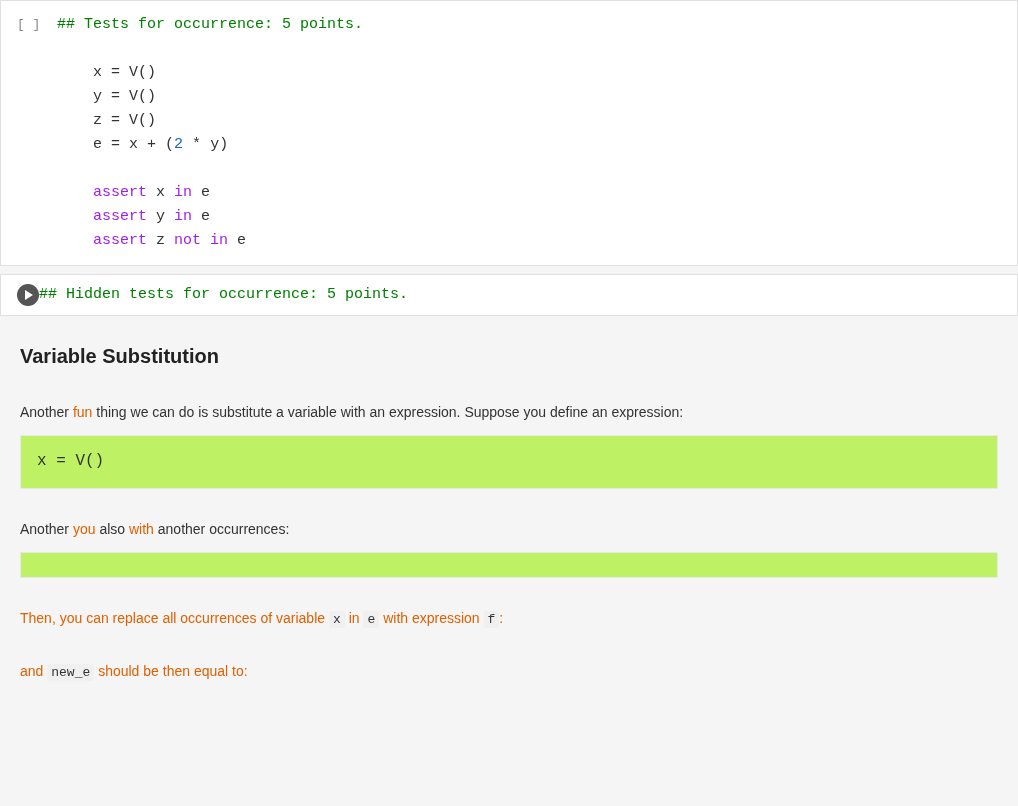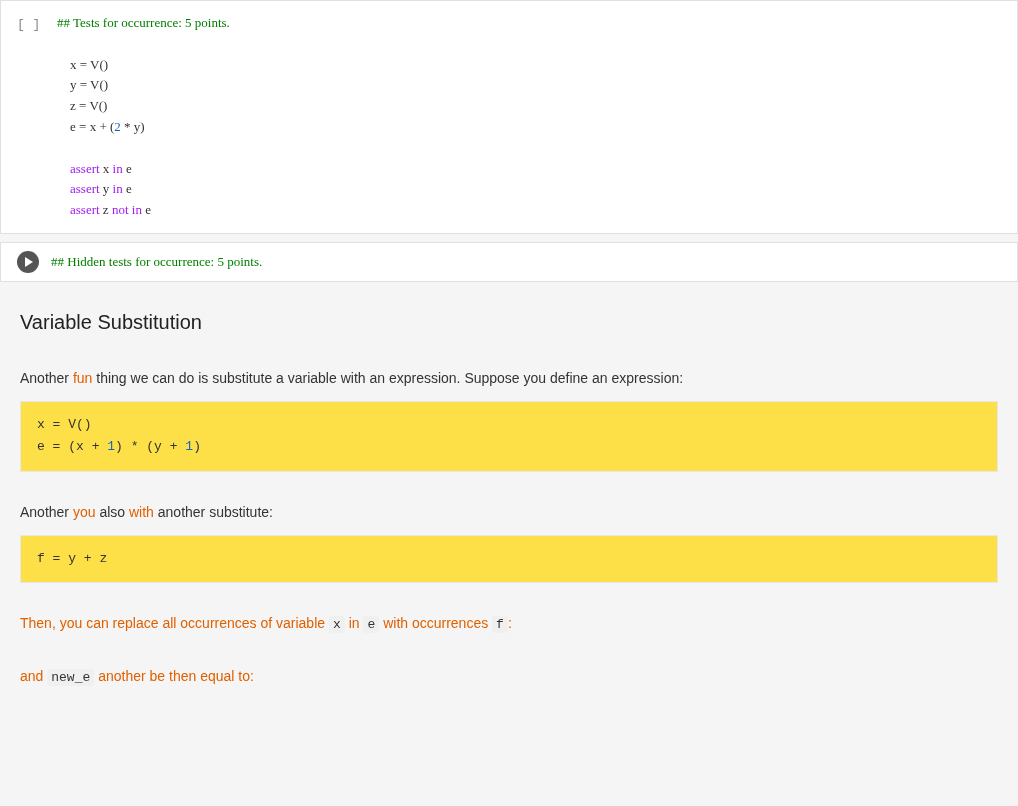--- a/index.html
+++ b/index.html
@@ -45,42 +45,41 @@
       font-size: 13px;
       padding-top: 2px;
       flex-shrink: 0;
     }
 
     .cell-body {
       flex: 1;
     }
 
     pre, code {
-      font-family: Liberation Serif, serif;
-      font-size: 13px;
+      font-family: Liberation Mono, monospace;
+      font-size: 15px;
       line-height: 1.6;
     }
 
     
     .kw { color: #a020f0; }
     .op { color: #333; }
     .comment { color: #008000; }
 
     
     .cell-collapsed {
       background: white;
       border: 1px solid #e0e0e0;
       margin-bottom: 8px;
     }
 
     .cell-collapsed-content {
       padding: 8px 16px;
       display: flex;
       align-items: center;
-      gap: 12px;
     }
 
     .play-btn {
       width: 22px;
       height: 22px;
       border-radius: 50%;
       background: #555;
       display: flex;
       align-items: center;
       justify-content: center;
@@ -98,21 +97,21 @@
       border-left: 8px solid white;
       margin-left: 2px;
     }
 
     .section {
       padding: 16px 20px 8px 20px;
     }
 
     .section-title {
       font-size: 20px;
-      font-weight: normal;
+      font-weight: bold;
       color: #222;
       margin-bottom: 12px;
     }
 
     .section-text {
       font-size: 14px;
       color: #333;
       margin-bottom: 12px;
       line-height: 1.6;
       margin-top: 29px;
@@ -121,26 +120,26 @@
     .inline-code {
       font-family: 'Courier New', monospace;
       font-size: 13px;
       background: #f0f0f0;
       padding: 1px 4px;
       border-radius: 3px;
       color: #333;
     }
 
     .code-block {
-      background: #fde047;
+      background: #bef264;
       border: 1px solid #e8e8e8;
       padding: 12px 16px;
       margin-bottom: 12px;
       font-family: 'Courier New', monospace;
-      font-size: 13px;
+      font-size: 16px;
       line-height: 1.7;
     }
 
     .code-line {
       display: block;
     }
 
     
     .orange { color: #e06000; }
 
@@ -180,35 +179,33 @@
   <div class="section">
 
     <h2 class="section-title">Variable Substitution</h2>
 
     <p class="section-text">
       <span>Another </span><span class="orange">fun</span><span> thing we can do is substitute a variable with an expression. Suppose you define an expression:</span>
     </p>
 
     <div class="code-block">
       <span class="code-line">x  <span class="op">=</span>  V()</span>
-      <span class="code-line">e  <span class="op">=</span>  (x <span class="op">+</span> <span style="color:#1565c0">1</span>)  <span class="op">*</span>  (y <span class="op">+</span> <span style="color:#1565c0">1</span>)</span>
-    </div>
-
-    <p class="section-text">
-      <span>Another </span><span class="orange">you</span><span> also </span><span class="orange">with</span><span> another substitute:</span>
+    </div>
+
+    <p class="section-text">
+      <span>Another </span><span class="orange">you</span><span> also </span><span class="orange">with</span><span> another occurrences:</span>
     </p>
 
     <div class="code-block">
-      <span class="code-line">f  <span class="op">=</span>  y  <span class="op">+</span>  z</span>
-    </div>
-
-    <p class="section-text">
-      <span class="orange">Then, you can replace all occurrences of variable </span><code class="inline-code">x</code><span class="orange"> in </span><code class="inline-code">e</code><span class="orange"> with occurrences </span><code class="inline-code">f</code><span class="orange">:</span>
-    </p>
-
-
-    <p class="section-text">
-      <span class="orange">and </span><code class="inline-code">new_e</code><span class="orange"> another be then equal to:</span>
+    </div>
+
+    <p class="section-text">
+      <span class="orange">Then, you can replace all occurrences of variable </span><code class="inline-code">x</code><span class="orange"> in </span><code class="inline-code">e</code><span class="orange"> with expression </span><code class="inline-code">f</code><span class="orange">:</span>
+    </p>
+
+
+    <p class="section-text">
+      <span class="orange">and </span><code class="inline-code">new_e</code><span class="orange"> should be then equal to:</span>
     </p>
 
   </div>
 
 </div>
 
 </body></html>

